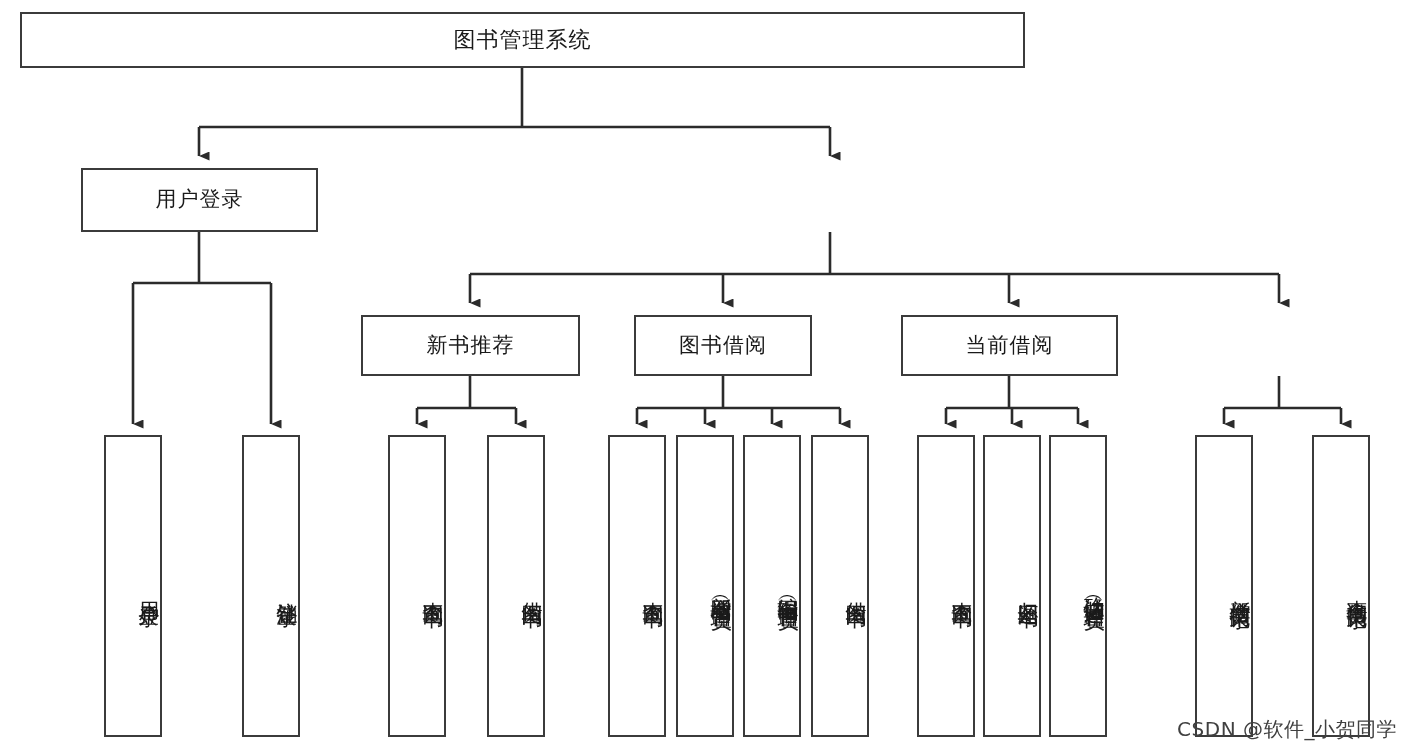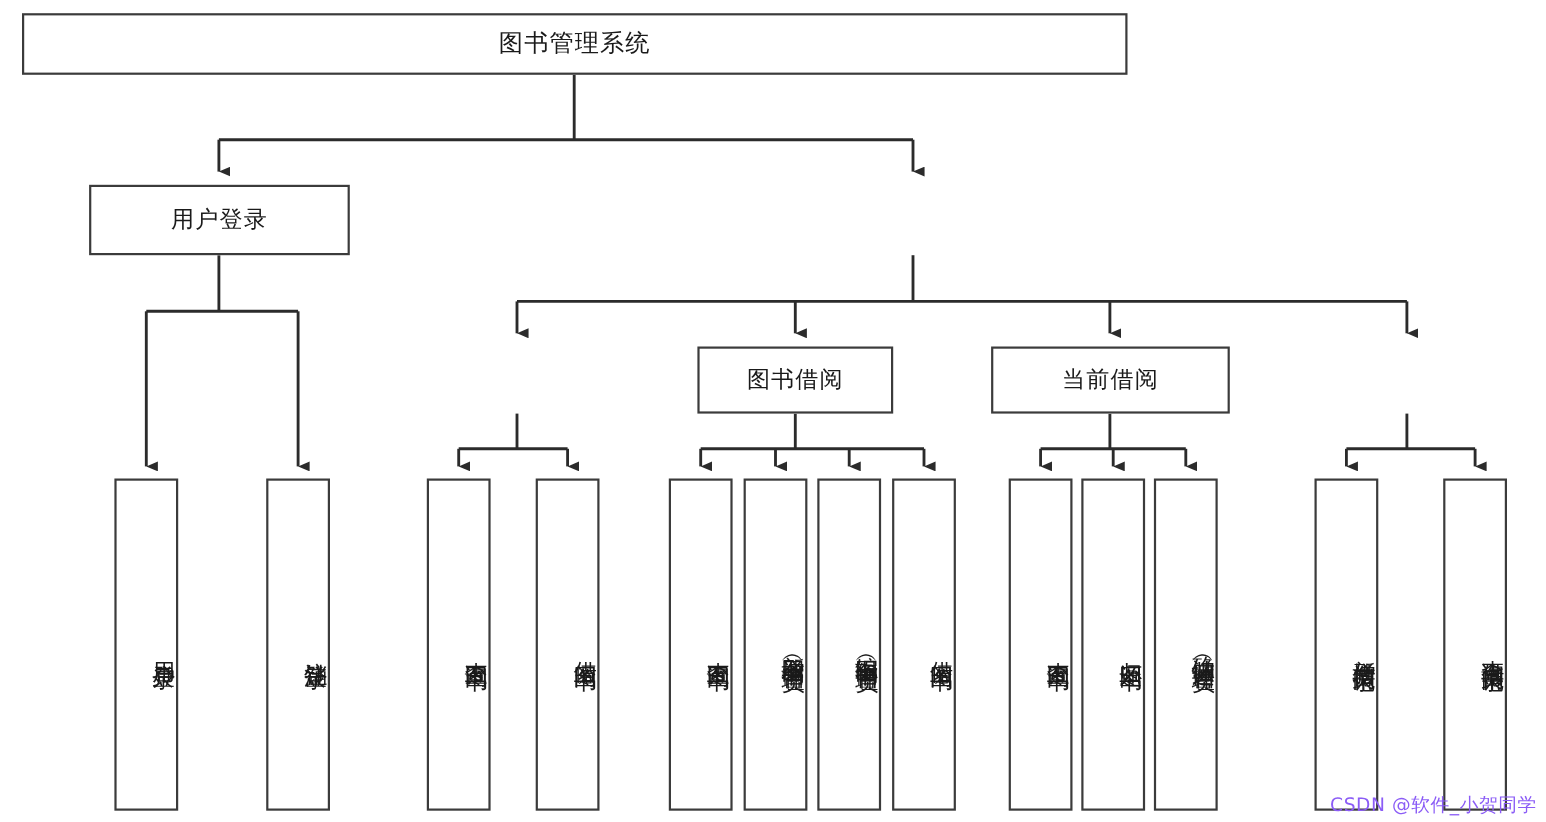--- a/index.html
+++ b/index.html
@@ -56,22 +56,22 @@
     left: 0;
     top: 0;
     width: 1405px;
     height: 747px;
     pointer-events: none;
   }
   .watermark {
     position: absolute;
     right: 8px;
     bottom: 4px;
-    font-size: 17px;
-    color: #8b5cf6;
+    font-size: 20px;
+    color: #404040;
     letter-spacing: 0.5px;
     white-space: nowrap;
   }
 </style>
 </head>
 <body>
 
 <div id="canvas">
 
   <svg class="lineset" viewBox="0 0 1405 747" xmlns="http://www.w3.org/2000/svg">
@@ -125,20 +125,23 @@
   </svg>
 
   <div class="node h root" style="left:20px; top:12px; width:1005px; height:56px;">
     <span>图书管理系统</span>
   </div>
 
   <div class="node h" style="left:81px; top:168px; width:237px; height:64px;">
     <span>用户登录</span>
   </div>
 
+  <div class="node h" style="left:361px; top:315px; width:219px; height:61px;">
+    <span>新书推荐</span>
+  </div>
   <div class="node h" style="left:901px; top:315px; width:217px; height:61px;">
     <span>当前借阅</span>
   </div>
   <div class="node h" style="left:634px; top:315px; width:178px; height:61px;">
     <span>图书借阅</span>
   </div>
 
   <div class="node v" style="left:104px; top:435px; width:58px; height:302px;">
     <span class="vlabel">用户登录</span>
   </div>

